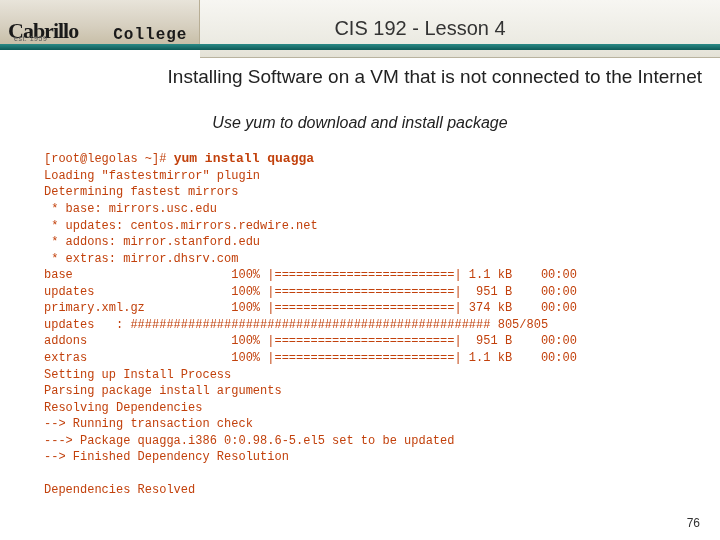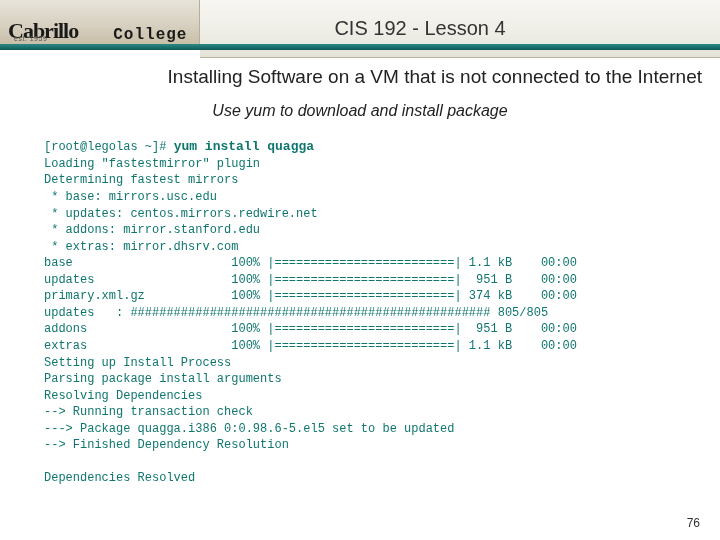--- a/index.html
+++ b/index.html
@@ -71,32 +71,32 @@
     background: linear-gradient(180deg, #2a8a86 0%, #0e5a57 100%);
   }
   .subtitle {
     margin-top: 22px;
     text-align: right;
     font-size: 19px;
     color: #222;
     padding: 0 18px;
   }
   .instruction {
-    margin-top: 14px;
+    margin-top: 26px;
     text-align: center;
     font-style: italic;
     font-size: 16px;
     color: #222;
   }
   .terminal {
     margin: 18px 34px 0 44px;
     font-family: "Courier New", Courier, monospace;
     font-size: 12px;
     line-height: 1.38;
-    color: #0f766e;
+    color: #c2410c;
     white-space: pre;
   }
   .cmd-part { font-weight: bold; font-size: 13px; }
   .page-num {
     position: absolute;
     right: 20px;
     bottom: 10px;
     font-size: 12px;
     color: #333;
   }

